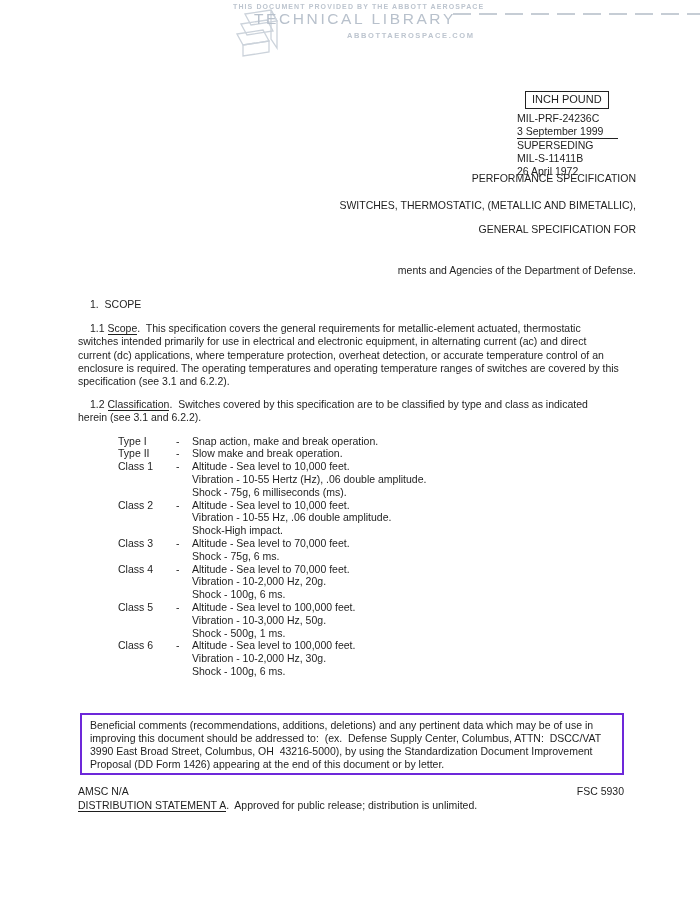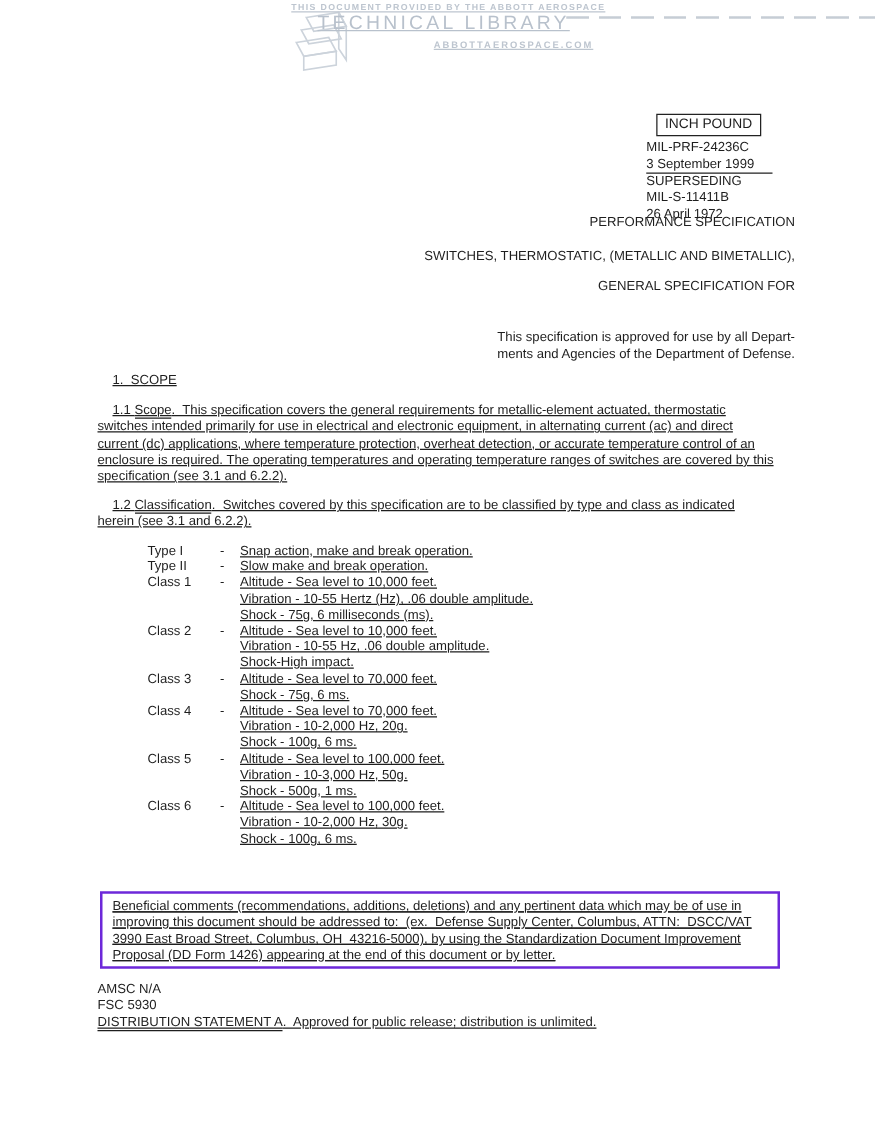--- a/index.html
+++ b/index.html
@@ -1,21 +1,21 @@
 <!DOCTYPE html>
 <html><head>
 <meta charset="utf-8">
 <style>
   html,body{margin:0;padding:0;background:#ffffff;}
   .page{
     position:relative; width:700px; height:906px; background:#ffffff;
     font-family:"Liberation Sans","DejaVu Sans",sans-serif;
     color:#1e1e1e; font-size:10.5px; overflow:hidden;
   }
-  .pre{white-space:pre-wrap;text-decoration:underline;}
+  .pre{white-space:pre-wrap;}
 
   
   .logo-provided{position:absolute; left:233px; top:3px; font-size:7px; letter-spacing:1.1px;
     color:#bdc5cf; font-weight:bold; white-space:nowrap;}
   .logo-title{position:absolute; left:254px; top:10px; font-size:15.5px; letter-spacing:2.6px;
     color:#b8c1cc; white-space:nowrap;}
   .logo-site{position:absolute; left:347px; top:31px; font-size:7.5px; letter-spacing:1.6px;
     color:#bdc5cf; font-weight:bold; white-space:nowrap;}
   .logo-rule{position:absolute; left:453px; top:13px; width:247px; height:2px;
     background:repeating-linear-gradient(90deg,#c6cdd5 0 18px,transparent 18px 26px);}
@@ -45,21 +45,21 @@
   .cl-label{width:58px; flex:none;}
   .cl-dash{width:16px; flex:none;}
   .cl-lines{flex:1;}
 
   
   .comment-box{position:absolute; left:80px; top:713px; width:544px; box-sizing:border-box;
     border:2px solid #6d28d9; padding:4px 8px 2px 8px; line-height:13px;}
 
   
   .footer{position:absolute; left:78px; top:785px; width:546px; line-height:13px;}
-  .footer-row1{display:flex; justify-content:space-between;flex-direction:column;}
+  .footer-row1{display:flex; justify-content:space-between;}
   .footer-row2{margin-top:1px;}
 </style>
 </head>
 <body>
 
 <div class="page">
 
   <div>
     <svg class="logo-cube" width="54" height="50" viewBox="0 0 54 50">
       <g fill="none" stroke="#ccd3db" stroke-width="1.3">
@@ -82,21 +82,20 @@
     <div><span class="date-underline">3 September 1999</span></div>
     <div>SUPERSEDING</div>
     <div>MIL-S-11411B</div>
     <div>26 April 1972</div>
   </div>
 
   <div class="titleblock">
     <div class="t1">PERFORMANCE SPECIFICATION</div>
     <div class="t2">SWITCHES, THERMOSTATIC, (METALLIC AND BIMETALLIC),</div>
     <div class="t3">GENERAL SPECIFICATION FOR</div>
-    <div>This specification is approved for use by all Depart-</div>
     <div>ments and Agencies of the Department of Defense.</div>
   </div>
 
   <div class="content">
     <div class="sec-heading pre">1.  SCOPE</div>
 
     <div class="para">
       <div class="pline first pre"><span>1.1 </span><span class="ul">Scope</span><span>.  This specification covers the general requirements for metallic-element actuated, thermostatic</span></div>
       <div>
           <div class="pline pre">switches intended primarily for use in electrical and electronic equipment, in alternating current (ac) and direct</div>

